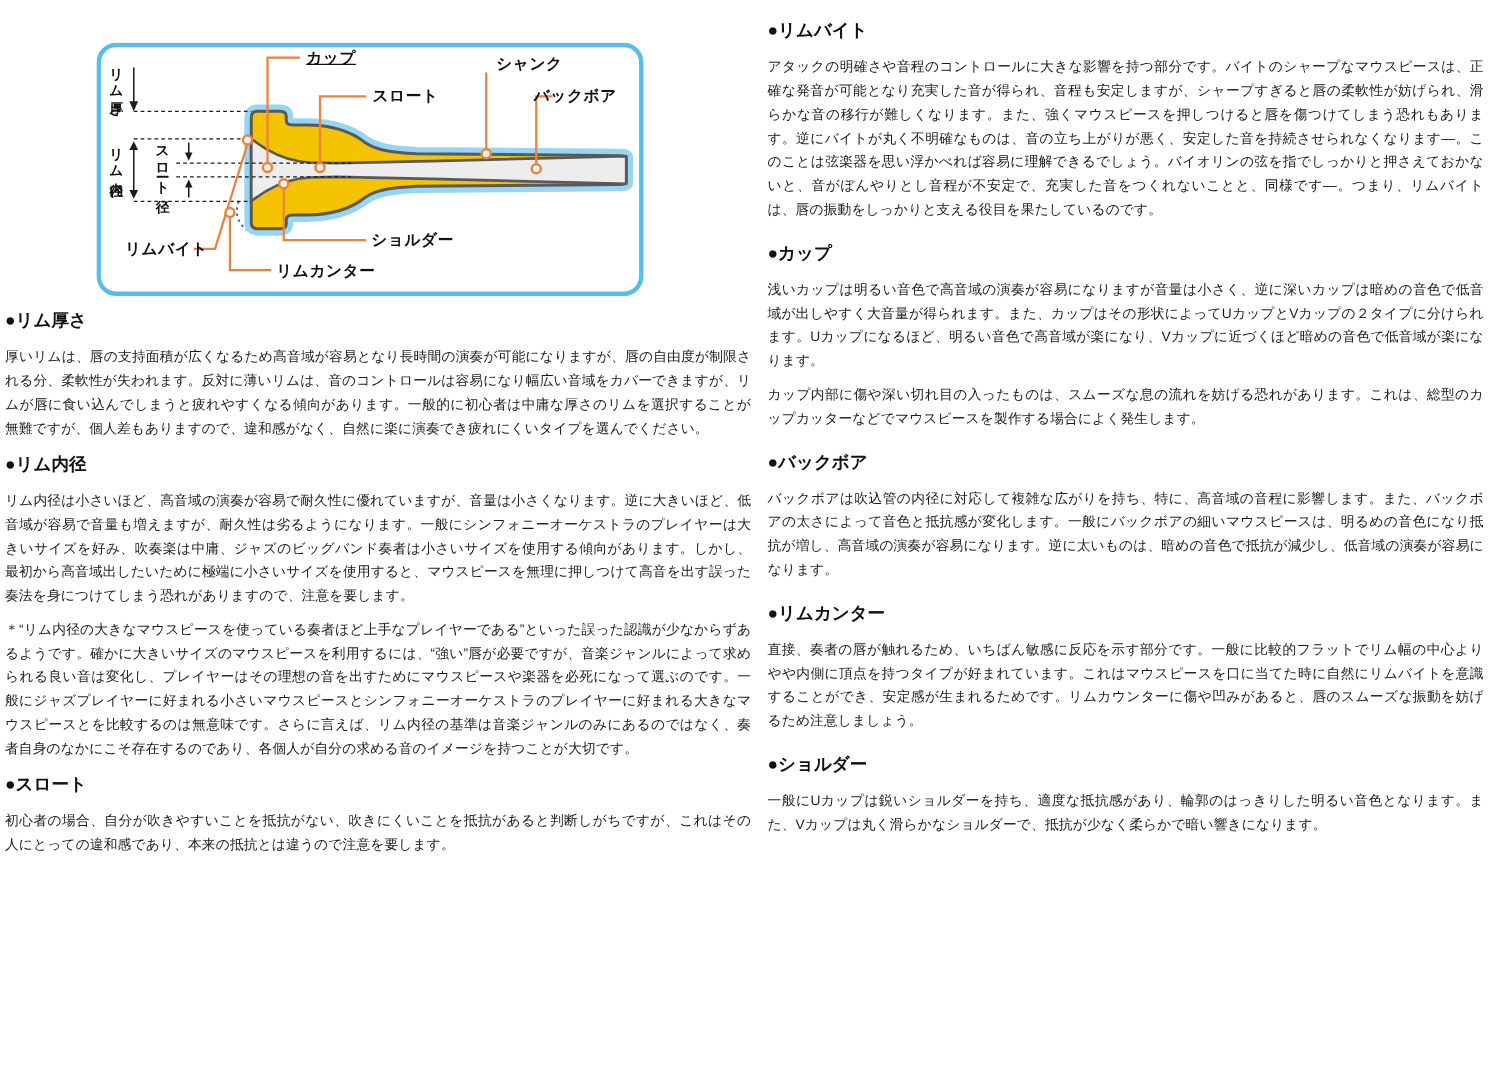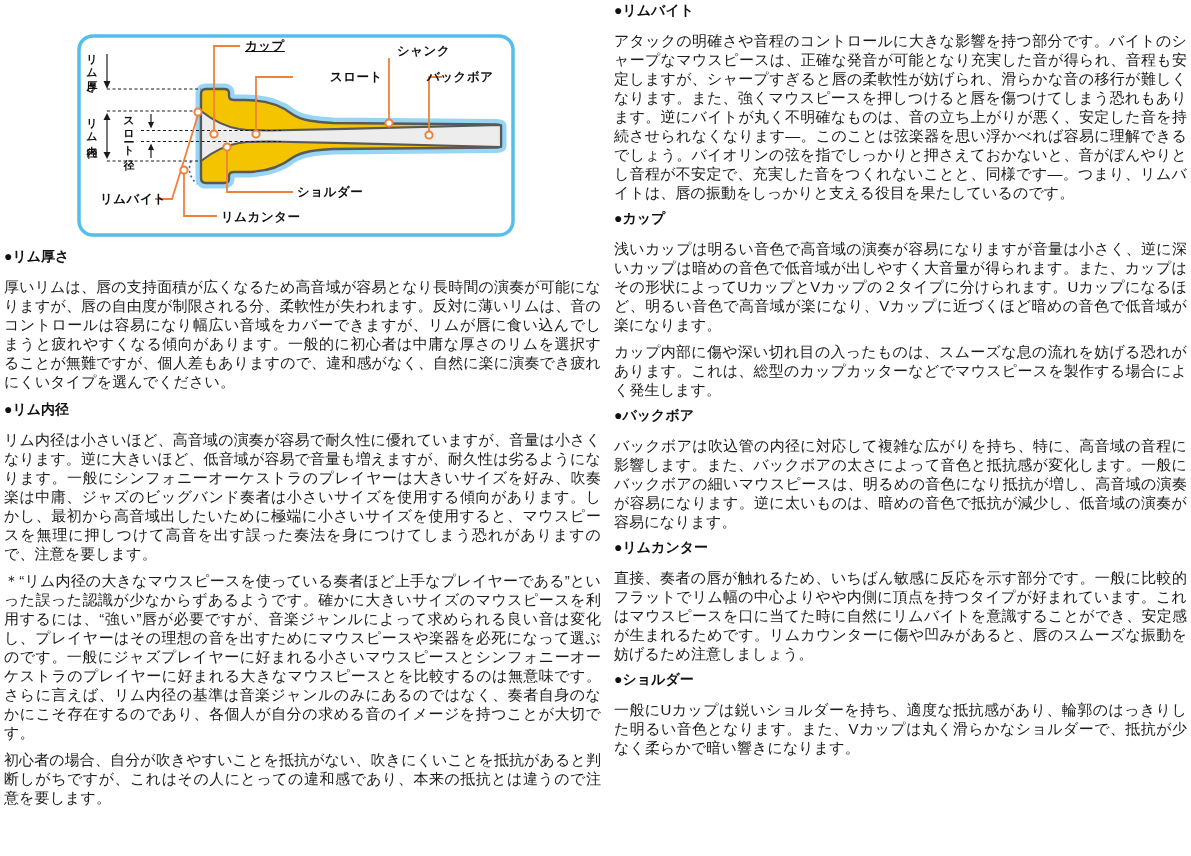--- a/index.html
+++ b/index.html
@@ -8,23 +8,23 @@
     background:#ffffff; color:#1b1b1b;
     font-family:"Liberation Sans","DejaVu Sans",sans-serif;
   }
   .page { display:flex; padding:0 0 0 4px; }
   .col-left  { width:601px; flex:none; }
   .col-right { width:577px; flex:none; margin-left:9px; }
   h2.sec-h {
     font-size:14px; line-height:17px; font-weight:bold;
     margin:10px 0 12px 0; color:#111;
   }
-  .col-right h2.sec-h:first-child { margin-top:2px; }
+  .col-right h2.sec-h:first-child { margin-top:16px; }
   p.sec-p {
-    font-size:15px; line-height:19px; margin:0 4px 8px 0;
+    font-size:11px; line-height:19px; margin:0 4px 8px 0;
     text-align:justify; letter-spacing:0.1px;
   }
   
   figure.diagram {
     position:relative; width:440px; height:204px;
     margin:34px 0 0 73px; padding:0;
   }
   figure.diagram svg { position:absolute; left:0; top:0; }
   .dlabel {
     position:absolute; font-weight:bold; color:#111;
@@ -102,40 +102,41 @@
           <circle cx="121" cy="78" r="3.6"></circle>
           <circle cx="150" cy="113" r="3.6"></circle>
           <circle cx="107" cy="136" r="3.6"></circle>
         </g>
       </svg>
 
       <div class="dlabel vlabel" style="left:8px;  top:12px;">リム厚さ</div>
       <div class="dlabel vlabel" style="left:8px;  top:76px;">リム内径</div>
       <div class="dlabel vlabel" style="left:45px; top:75px;">スロート径</div>
       <div class="dlabel" style="left:168px; top:5px;text-decoration:underline;">カップ</div>
-      <div class="dlabel" style="left:221px; top:36px;margin-left:32px;">スロート</div>
+      <div class="dlabel" style="left:221px; top:36px;">スロート</div>
       <div class="dlabel" style="left:320px; top:10px;">シャンク</div>
       <div class="dlabel" style="left:350px; top:36px;">バックボア</div>
       <div class="dlabel" style="left:12px;  top:158px;margin-left:11px;">リムバイト</div>
       <div class="dlabel" style="left:220px; top:151px;">ショルダー</div>
       <div class="dlabel" style="left:144px; top:176px;">リムカンター</div>
     </figure>
 
     <section>
       <h2 class="sec-h">●リム厚さ</h2>
       <p class="sec-p">厚いリムは、唇の支持面積が広くなるため高音域が容易となり長時間の演奏が可能になりますが、唇の自由度が制限される分、柔軟性が失われます。反対に薄いリムは、音のコントロールは容易になり幅広い音域をカバーできますが、リムが唇に食い込んでしまうと疲れやすくなる傾向があります。一般的に初心者は中庸な厚さのリムを選択することが無難ですが、個人差もありますので、違和感がなく、自然に楽に演奏でき疲れにくいタイプを選んでください。</p>
     </section>
 
     <section>
       <h2 class="sec-h">●リム内径</h2>
       <p class="sec-p">リム内径は小さいほど、高音域の演奏が容易で耐久性に優れていますが、音量は小さくなります。逆に大きいほど、低音域が容易で音量も増えますが、耐久性は劣るようになります。一般にシンフォニーオーケストラのプレイヤーは大きいサイズを好み、吹奏楽は中庸、ジャズのビッグバンド奏者は小さいサイズを使用する傾向があります。しかし、最初から高音域出したいために極端に小さいサイズを使用すると、マウスピースを無理に押しつけて高音を出す誤った奏法を身につけてしまう恐れがありますので、注意を要します。</p>
       <p class="sec-p">＊“リム内径の大きなマウスピースを使っている奏者ほど上手なプレイヤーである”といった誤った認識が少なからずあるようです。確かに大きいサイズのマウスピースを利用するには、“強い”唇が必要ですが、音楽ジャンルによって求められる良い音は変化し、プレイヤーはその理想の音を出すためにマウスピースや楽器を必死になって選ぶのです。一般にジャズプレイヤーに好まれる小さいマウスピースとシンフォニーオーケストラのプレイヤーに好まれる大きなマウスピースとを比較するのは無意味です。さらに言えば、リム内径の基準は音楽ジャンルのみにあるのではなく、奏者自身のなかにこそ存在するのであり、各個人が自分の求める音のイメージを持つことが大切です。</p>
     </section>
 
     <section>
+      <h2 class="sec-h">●スロート</h2>
       <p class="sec-p">初心者の場合、自分が吹きやすいことを抵抗がない、吹きにくいことを抵抗があると判断しがちですが、これはその人にとっての違和感であり、本来の抵抗とは違うので注意を要します。</p>
     </section>
   </div>
 
   <div class="col-right">
 
     <section>
       <h2 class="sec-h">●リムバイト</h2>
       <p class="sec-p">アタックの明確さや音程のコントロールに大きな影響を持つ部分です。バイトのシャープなマウスピースは、正確な発音が可能となり充実した音が得られ、音程も安定しますが、シャープすぎると唇の柔軟性が妨げられ、滑らかな音の移行が難しくなります。また、強くマウスピースを押しつけると唇を傷つけてしまう恐れもあります。逆にバイトが丸く不明確なものは、音の立ち上がりが悪く、安定した音を持続させられなくなります―。このことは弦楽器を思い浮かべれば容易に理解できるでしょう。バイオリンの弦を指でしっかりと押さえておかないと、音がぼんやりとし音程が不安定で、充実した音をつくれないことと、同様です―。つまり、リムバイトは、唇の振動をしっかりと支える役目を果たしているのです。</p>
     </section>

